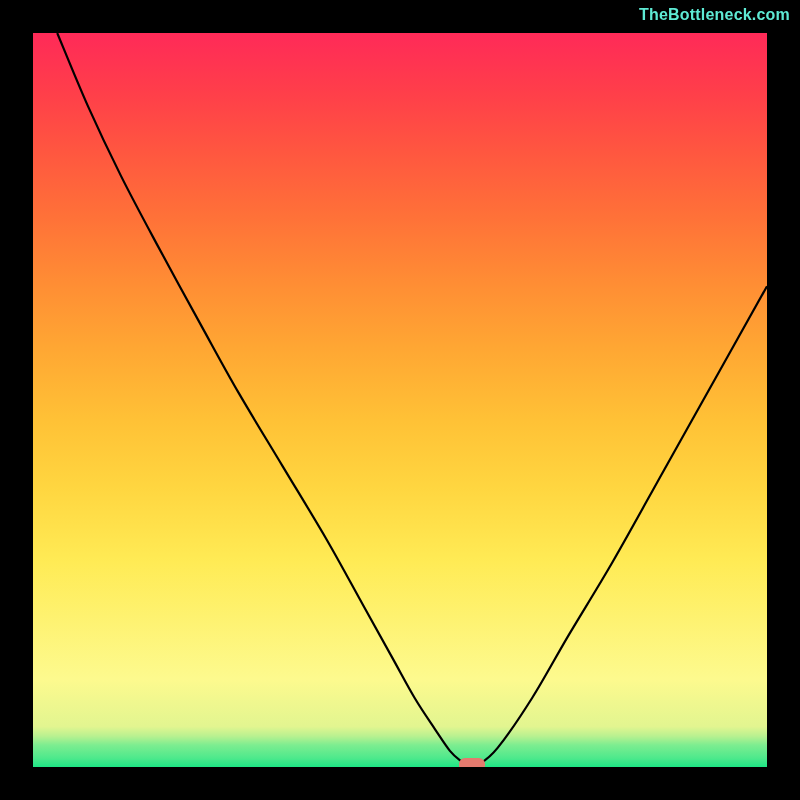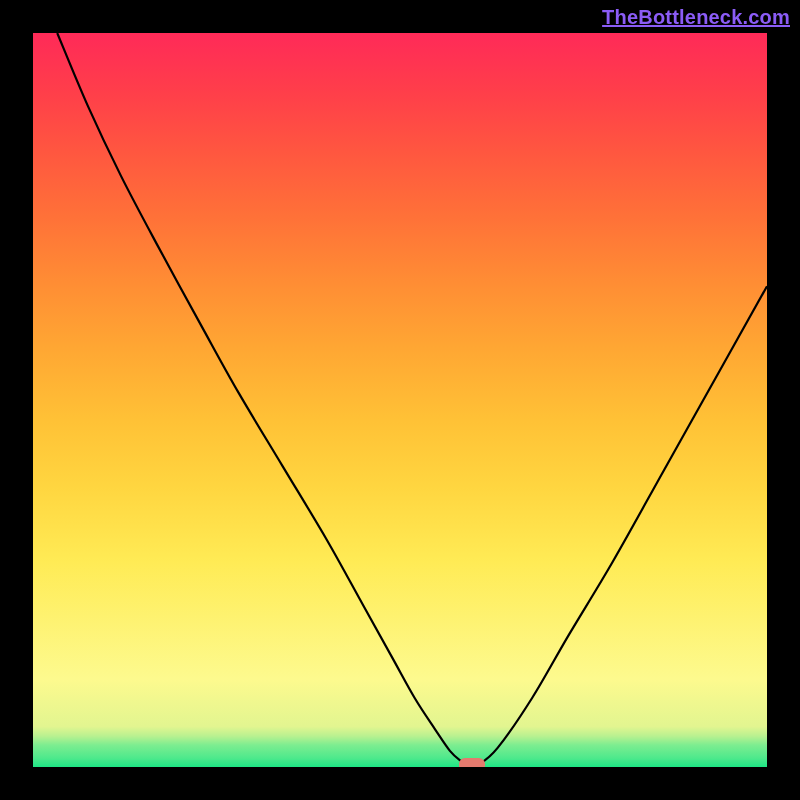--- a/index.html
+++ b/index.html
@@ -14,26 +14,25 @@
   .frame {
     position: relative;
     width: 800px;
     height: 800px;
     background: #000;
   }
   .watermark {
     position: absolute;
     top: 6px;
     right: 10px;
-    font-size: 20px;
+    font-size: 16px;
     font-weight: bold;
-    color: #8b5cf6;
+    color: #5eead4;
     letter-spacing: 0.2px;
     user-select: none;
-    text-decoration: underline;
   }
   .plot {
     position: absolute;
     left: 33px;
     top: 33px;
     width: 734px;
     height: 734px;
     
     background: linear-gradient(to top,
       #1ee585 0%,

